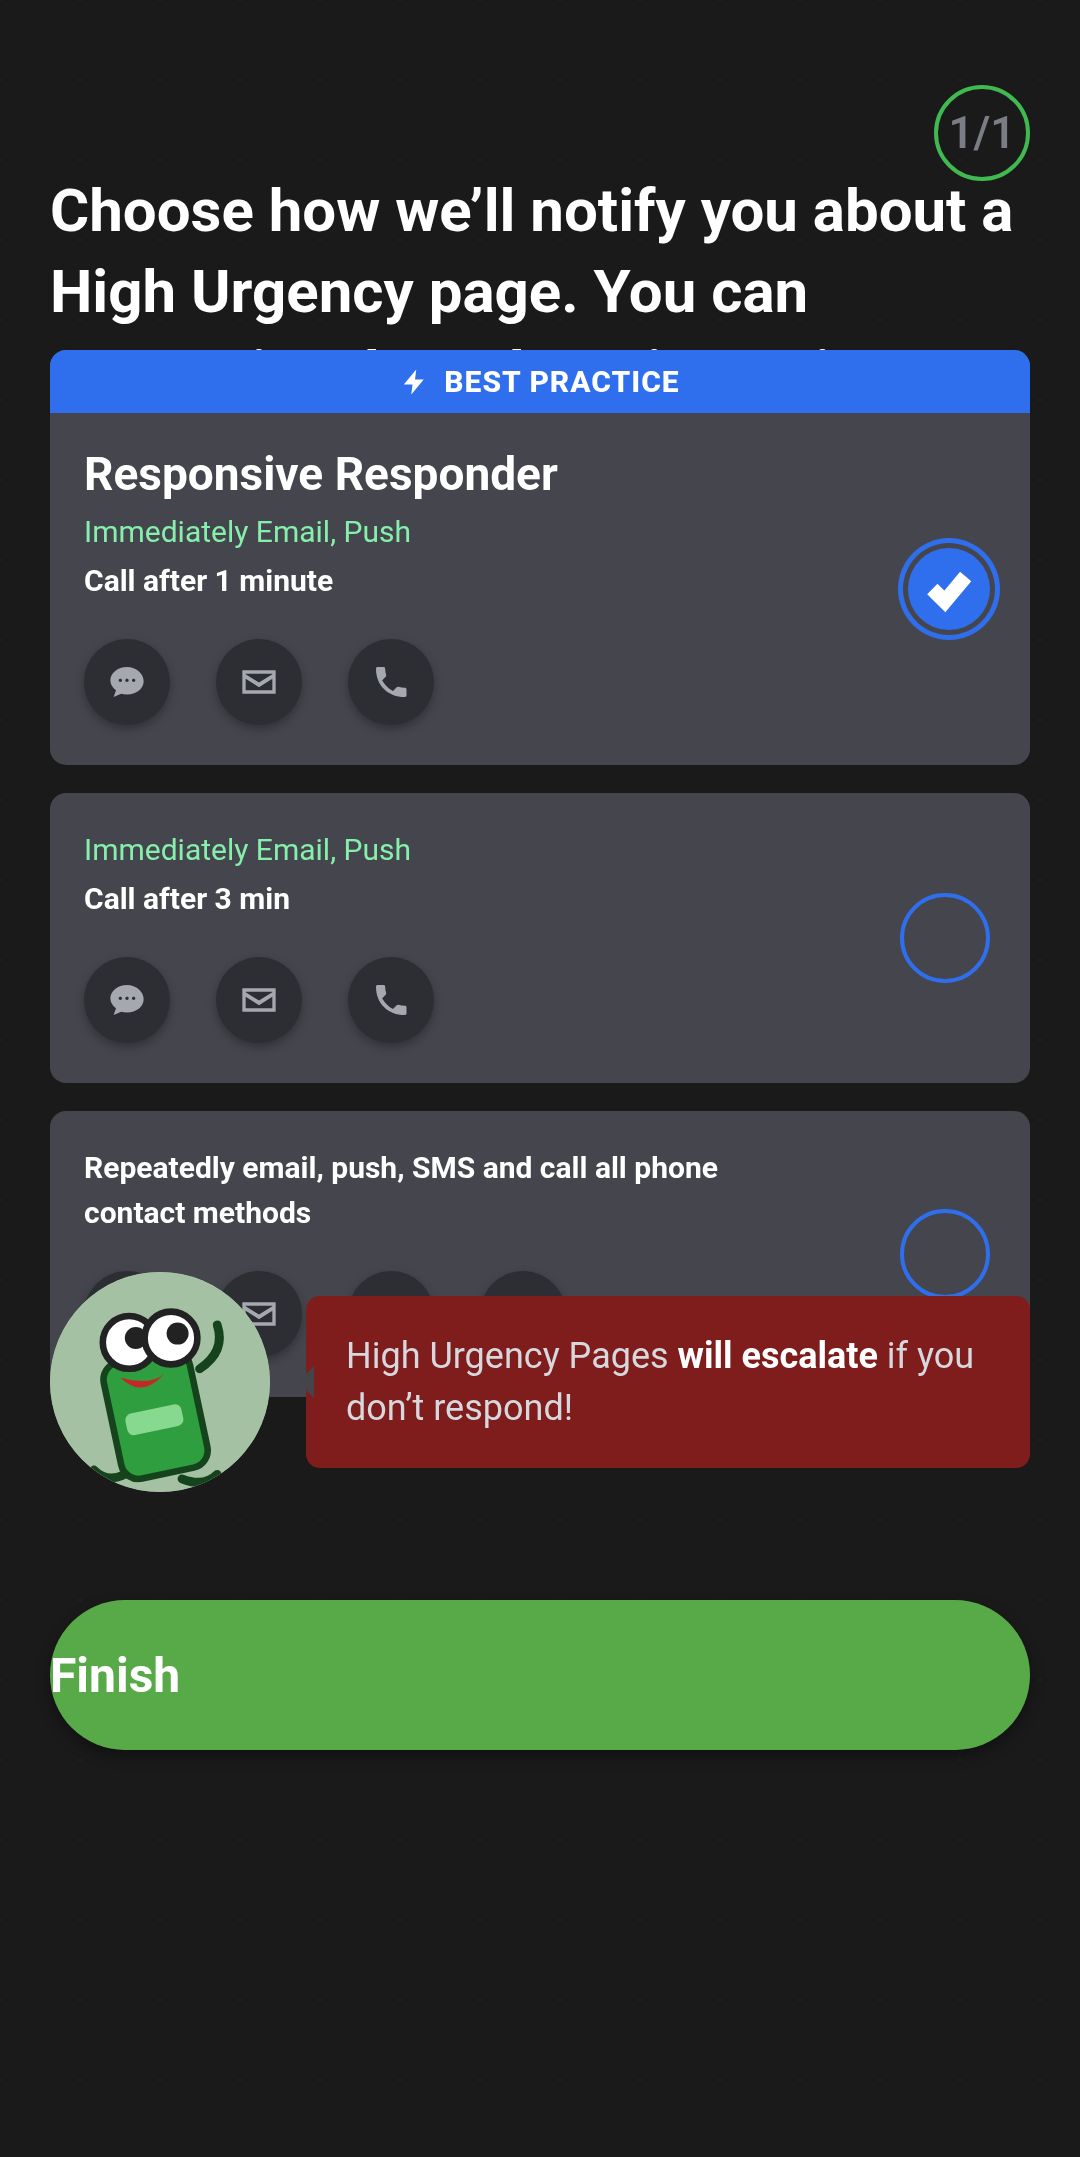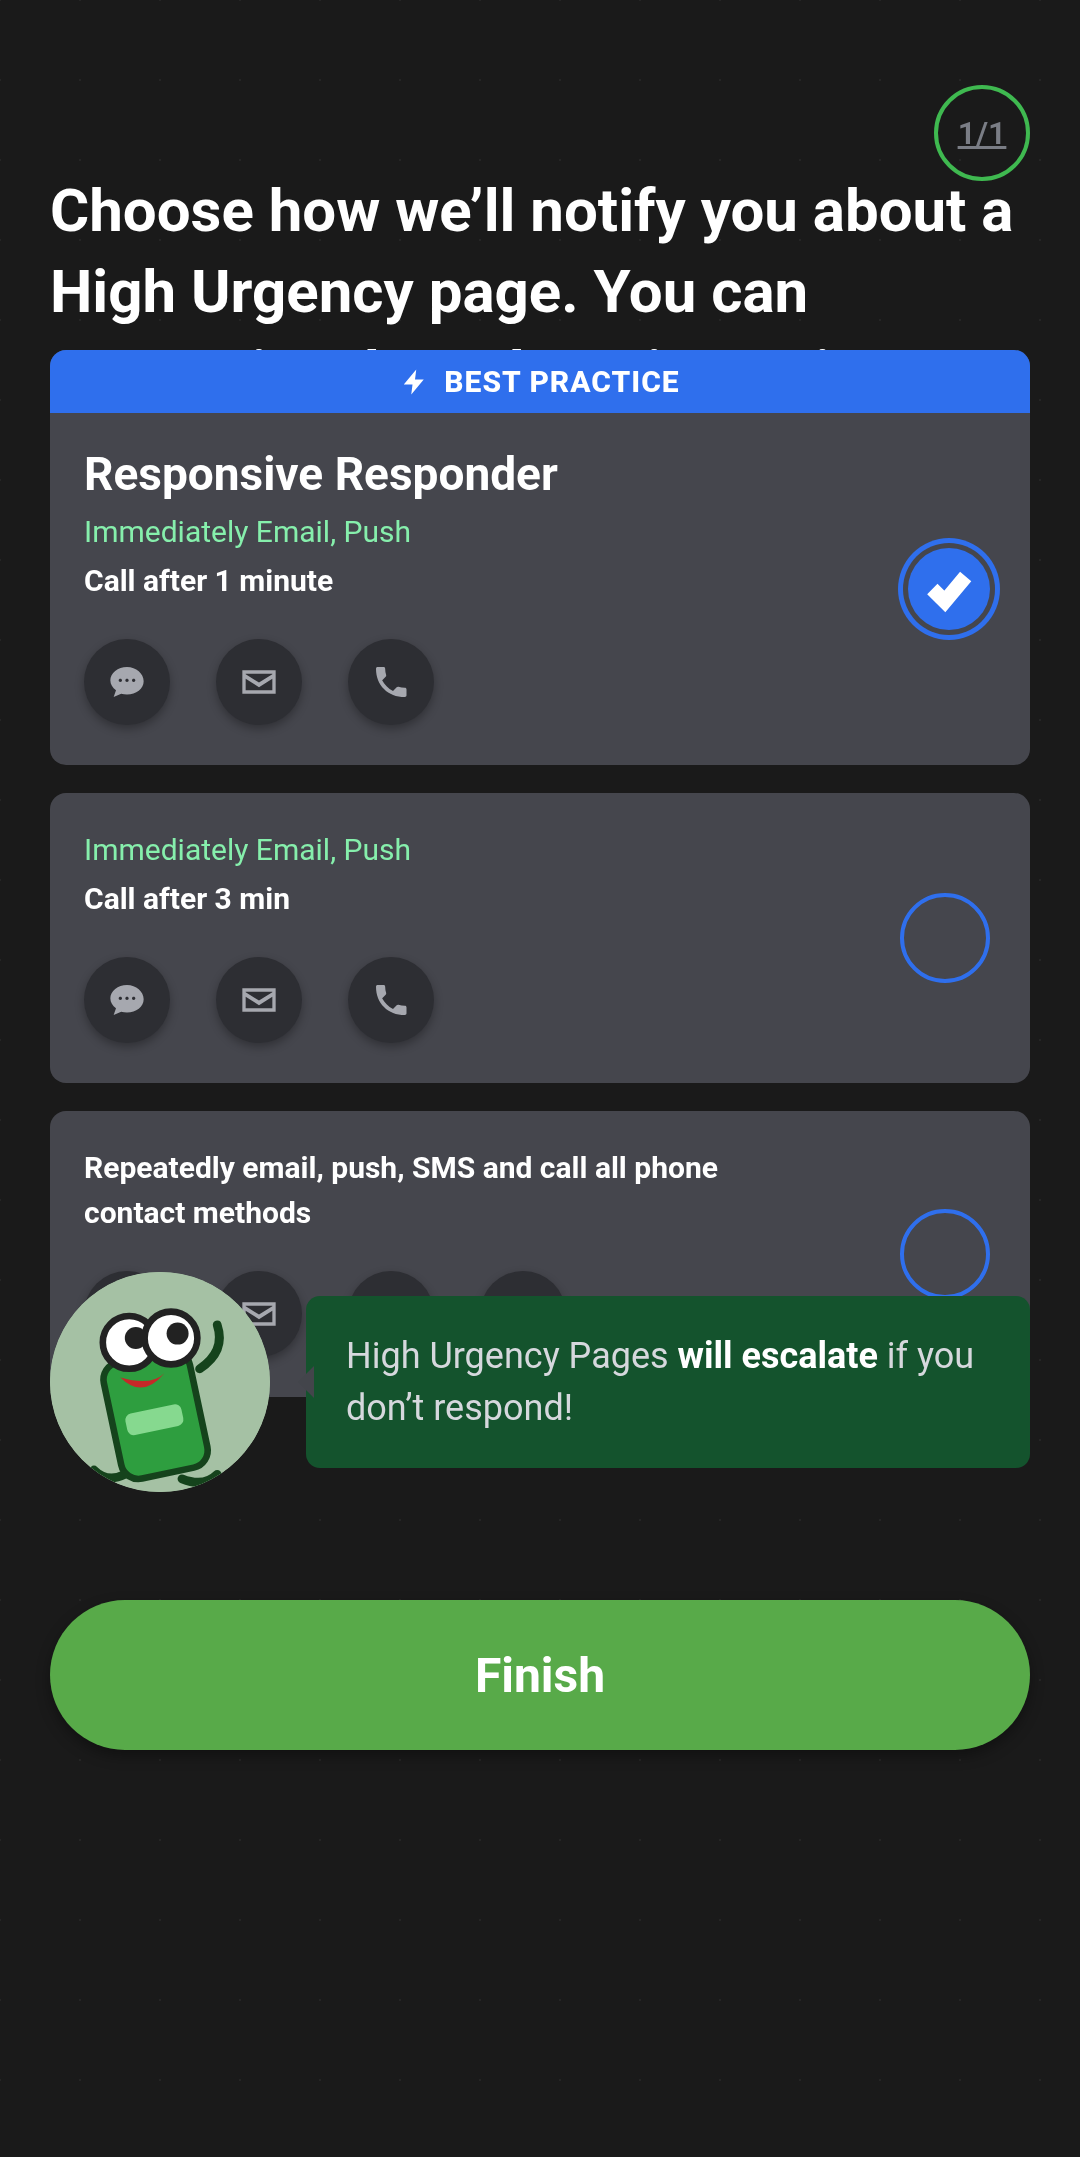--- a/index.html
+++ b/index.html
@@ -155,21 +155,21 @@
     flex-shrink: 0;
     background: #a5c1a4;
     border-radius: 50%;
     position: relative;
     overflow: hidden;
   }
   
   .mascot svg { width: 100%; height: 100%; }
   .speech {
     flex: 1;
-    background: #14532d;
+    background: #7f1d1d;
     border-radius: 20px;
     padding: 44px 50px;
     font-size: 40px;
     line-height: 1.45;
     color: #d6d8dd;
     position: relative;
   }
   .speech::before {
     content: "";
     position: absolute;
@@ -184,38 +184,38 @@
   .finish-btn {
     position: absolute;
     left: 50px;
     right: 50px;
     top: 2360px;
     height: 180px;
     background: #58aa49;
     border-radius: 90px;
     display: flex;
     align-items: center;
-    justify-content: center;
+    justify-content: flex-start;
     font-size: 56px;
     font-weight: 700;
     color: #fff;
     box-shadow: 0 6px 14px rgba(0,0,0,0.35);
   }
   .keep-link {
     position: absolute;
     left: 0;
     right: 0;
     top: 2620px;
     text-align: center;
     font-size: 46px;
     font-weight: 700;
     color: #2f6fed;
   }
   
-  .step-badge { top: 85px; width: 96px; height: 96px; font-size: 32px; text-decoration: underline; }
+  .step-badge { top: 85px; width: 96px; height: 96px; font-size: 44px; }
   .heading { top: 170px; font-size: 60px; }
   .cards { top: 350px; gap: 28px; }
   .card { border-radius: 16px; }
   .best-practice { padding: 14px 0; font-size: 30px; }
   .card-body { padding: 34px 34px 40px 34px; }
   .card-title { font-size: 46px; margin-bottom: 8px; }
   .card-sub { font-size: 30px; }
   .icon-row { margin-top: 36px; gap: 46px; }
   .chip { width: 86px; height: 86px; }
   .chip svg { width: 40px; height: 40px; }

